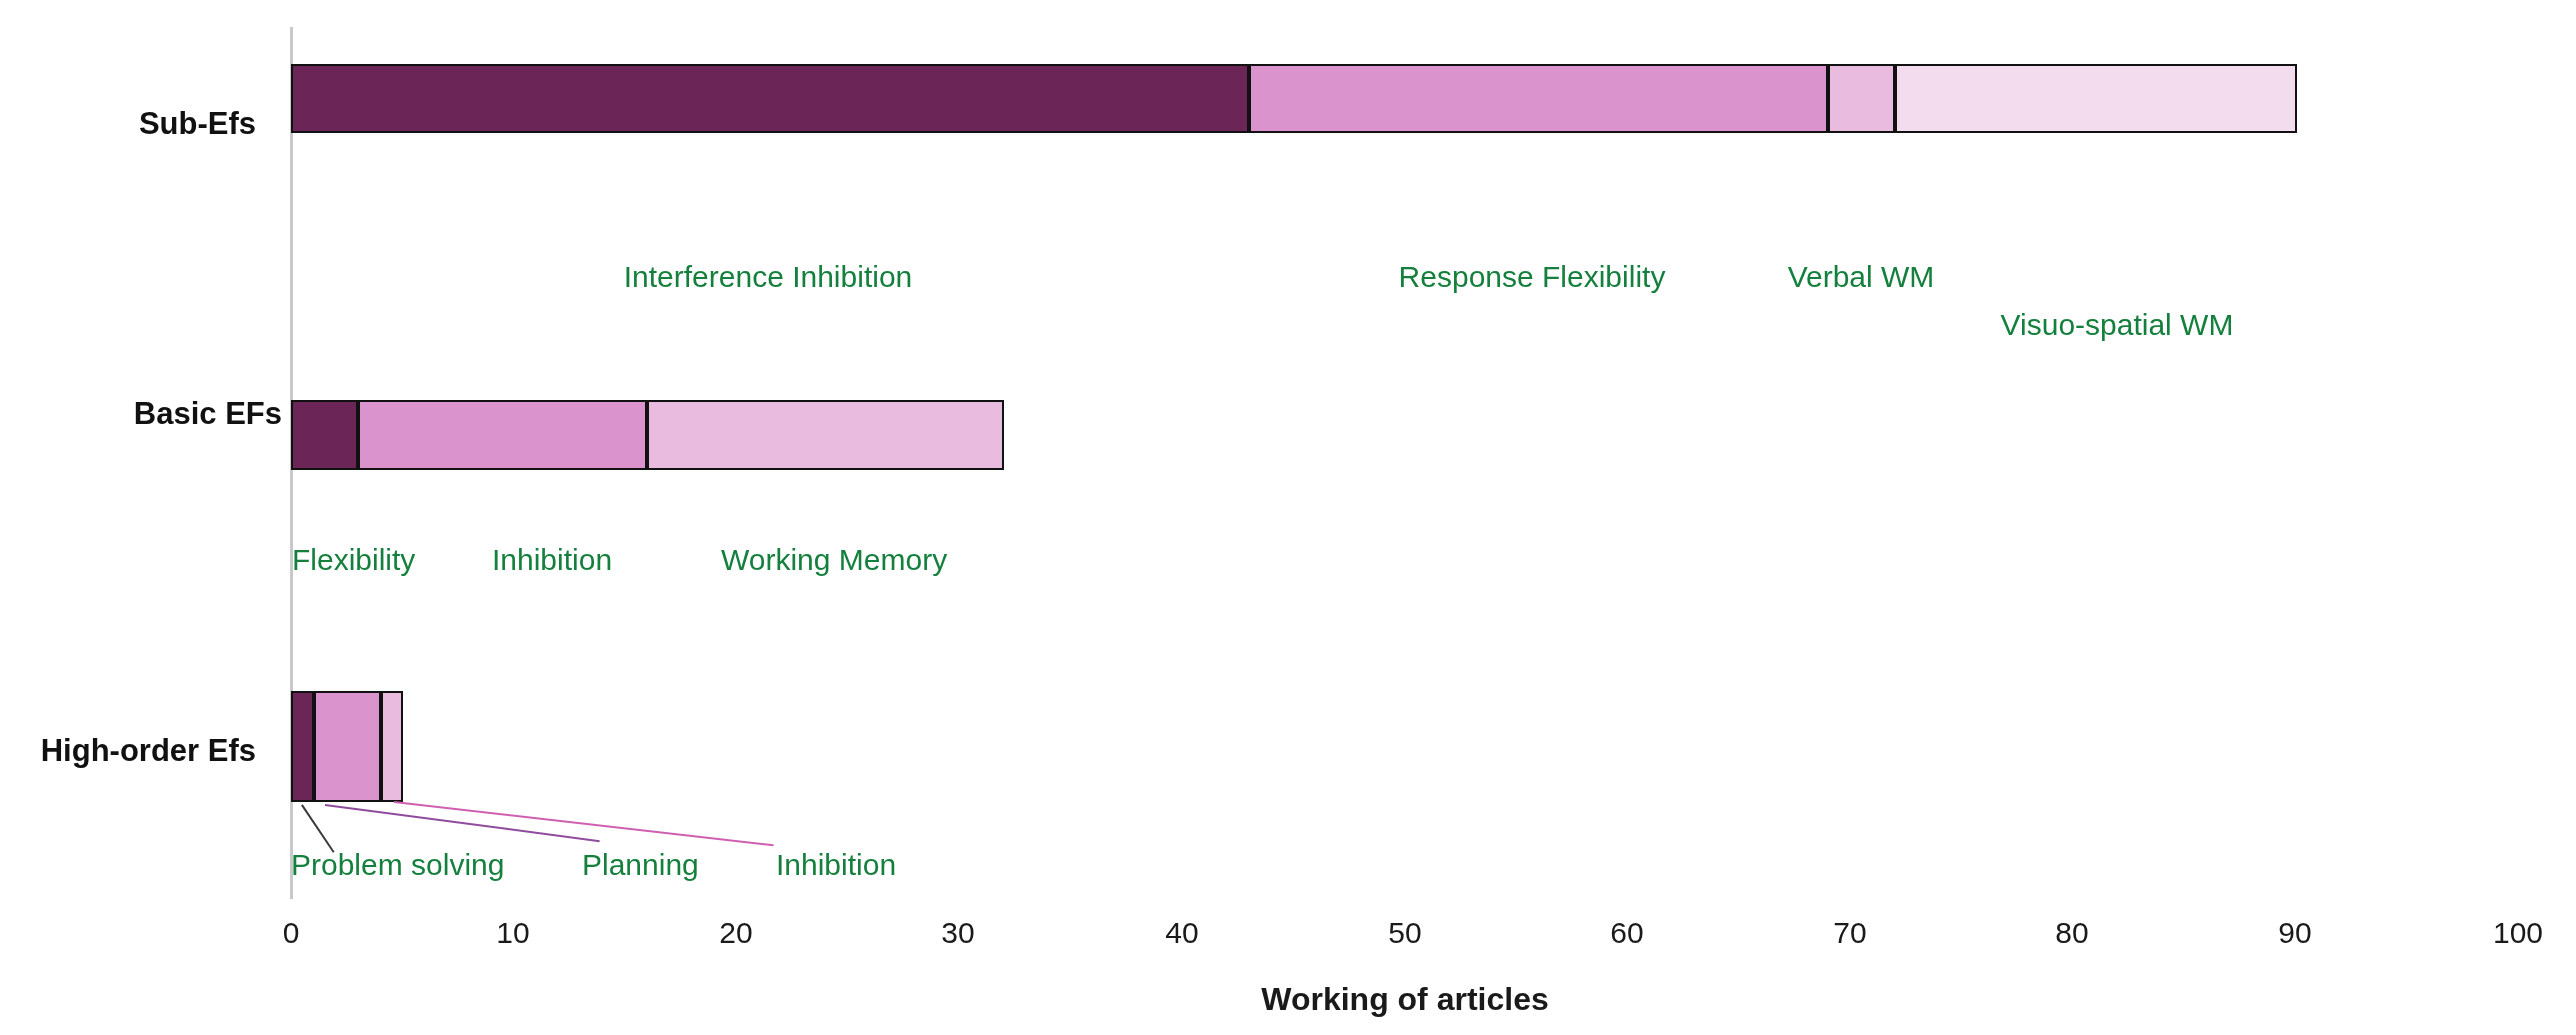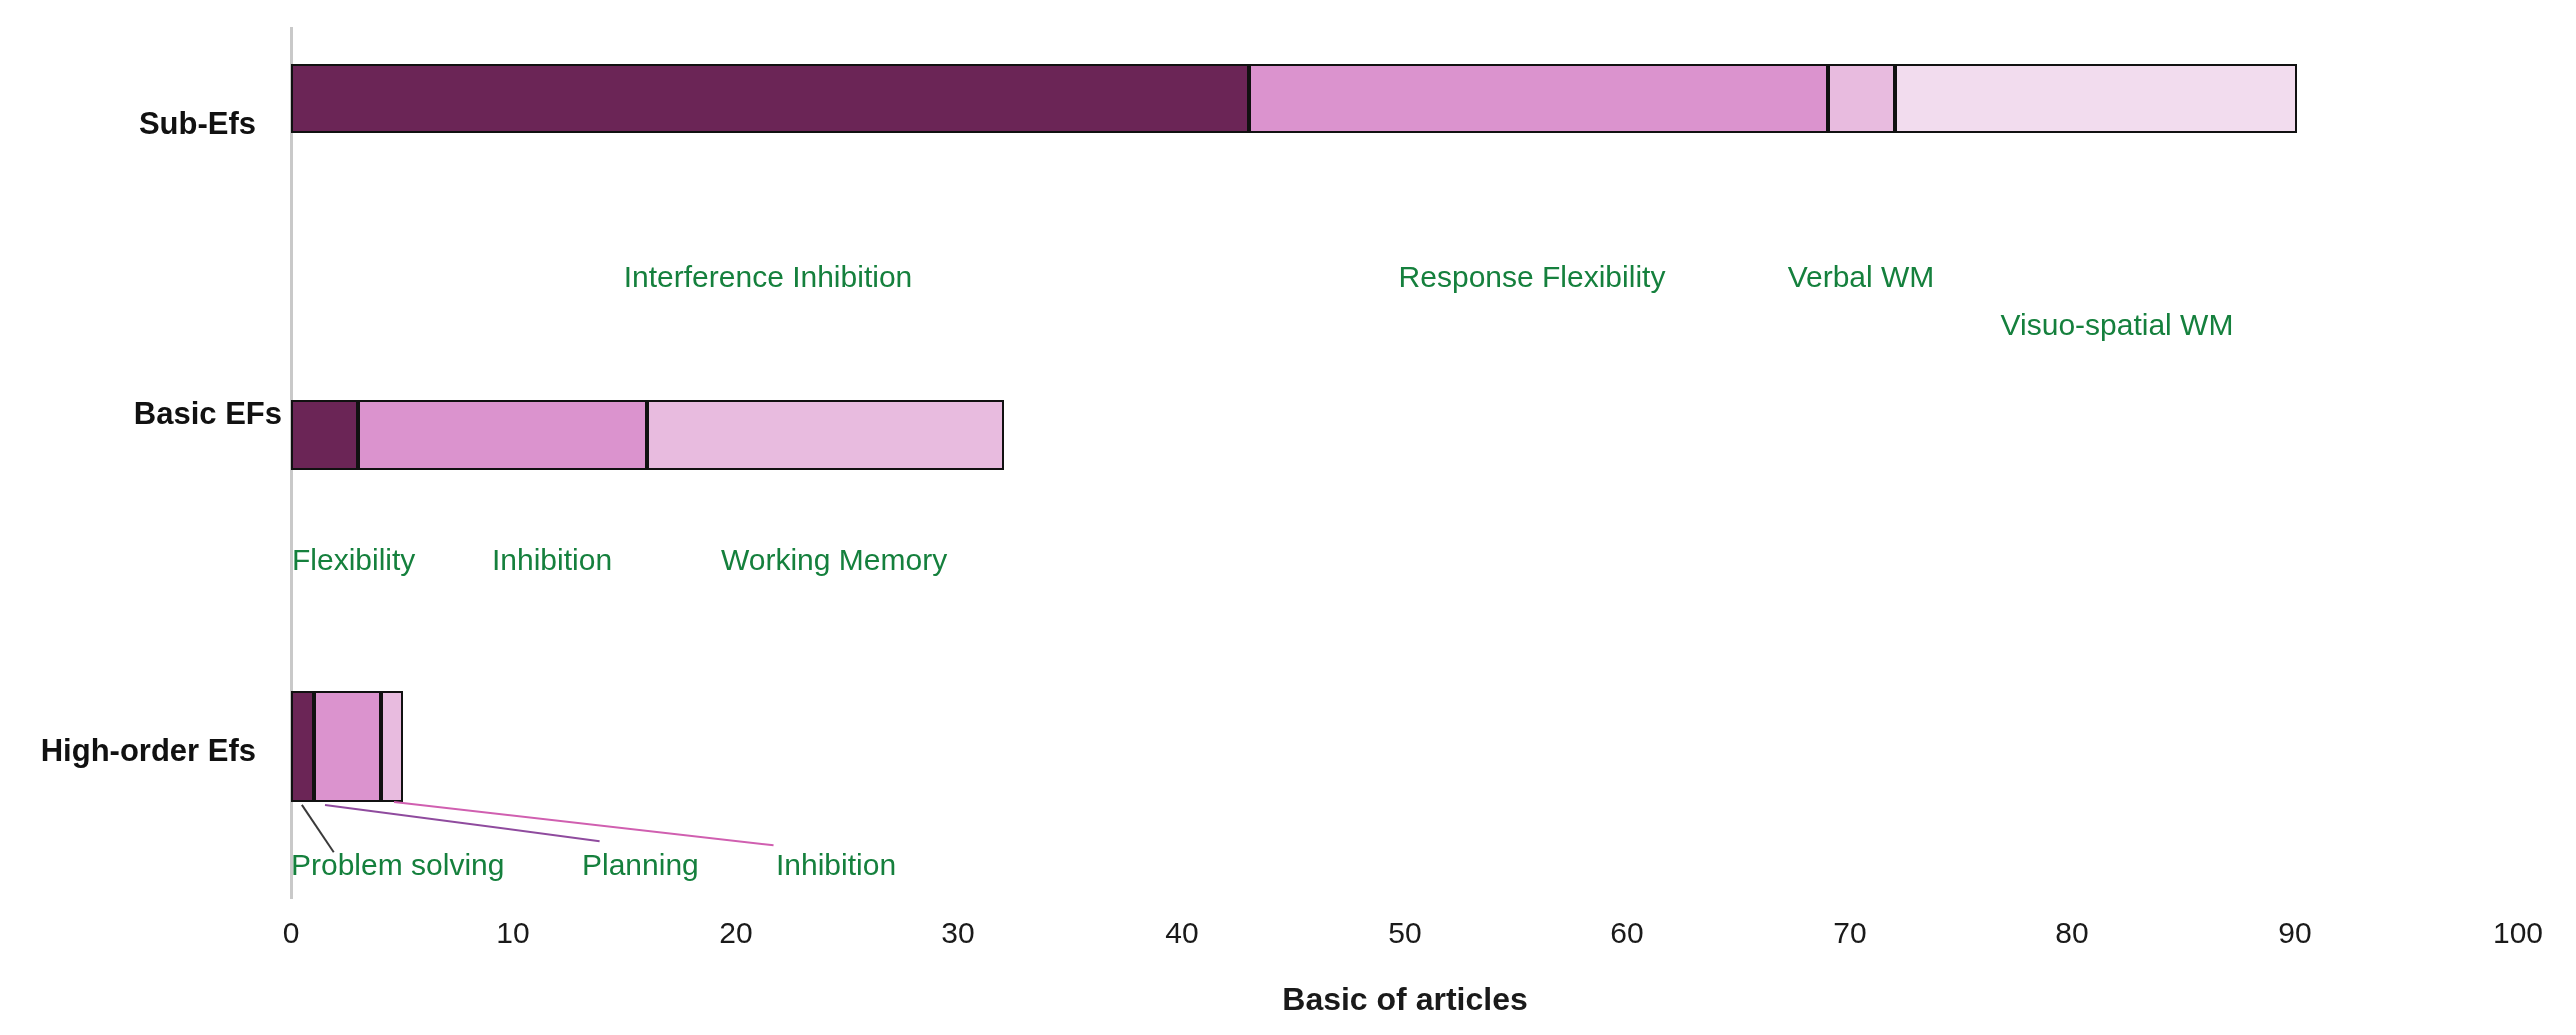--- a/index.html
+++ b/index.html
@@ -123,16 +123,16 @@
   <div class="xaxis-label" style="left:736px;top:904px;">20</div>
   <div class="xaxis-label" style="left:958px;top:904px;">30</div>
   <div class="xaxis-label" style="left:1182px;top:904px;">40</div>
   <div class="xaxis-label" style="left:1405px;top:904px;">50</div>
   <div class="xaxis-label" style="left:1627px;top:904px;">60</div>
   <div class="xaxis-label" style="left:1850px;top:904px;">70</div>
   <div class="xaxis-label" style="left:2072px;top:904px;">80</div>
   <div class="xaxis-label" style="left:2295px;top:904px;">90</div>
   <div class="xaxis-label" style="left:2518px;top:904px;">100</div>
 
-  <div class="axis-title" style="left:1405px;top:969px;">Basic of articles</div>
+  <div class="axis-title" style="left:1405px;top:969px;">Working of articles</div>
 
 </div>
 
 
 </body></html>

